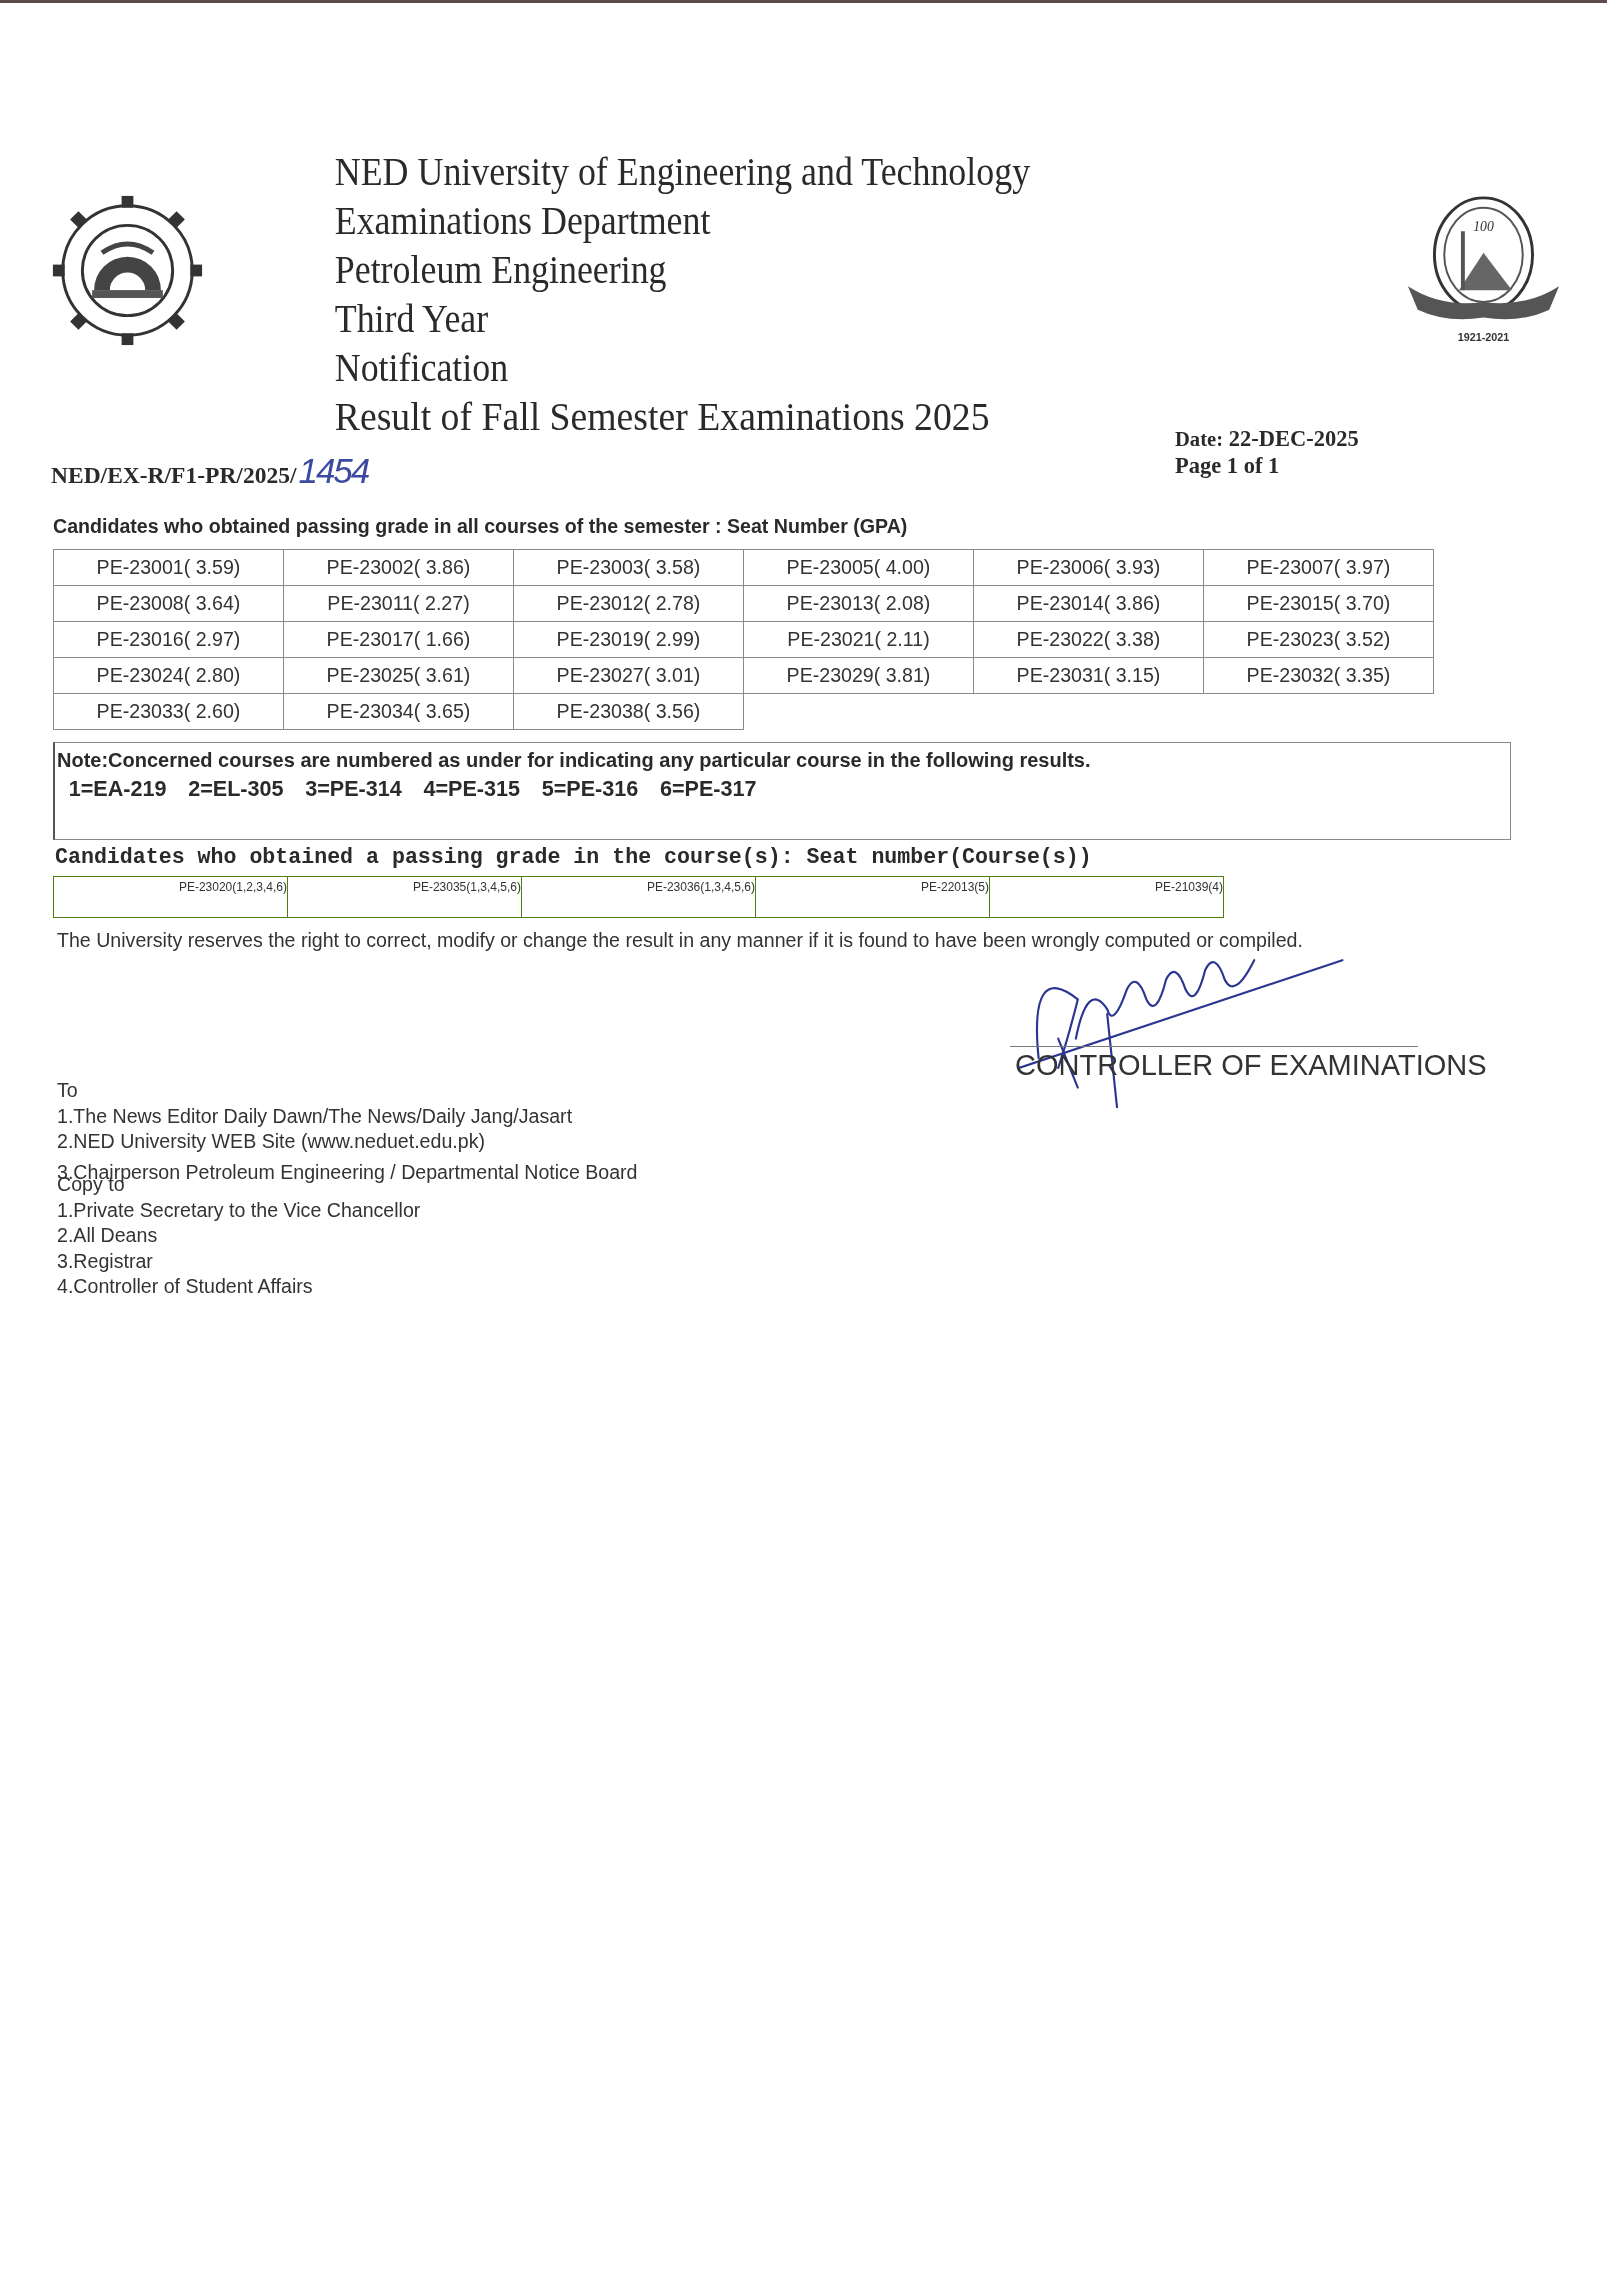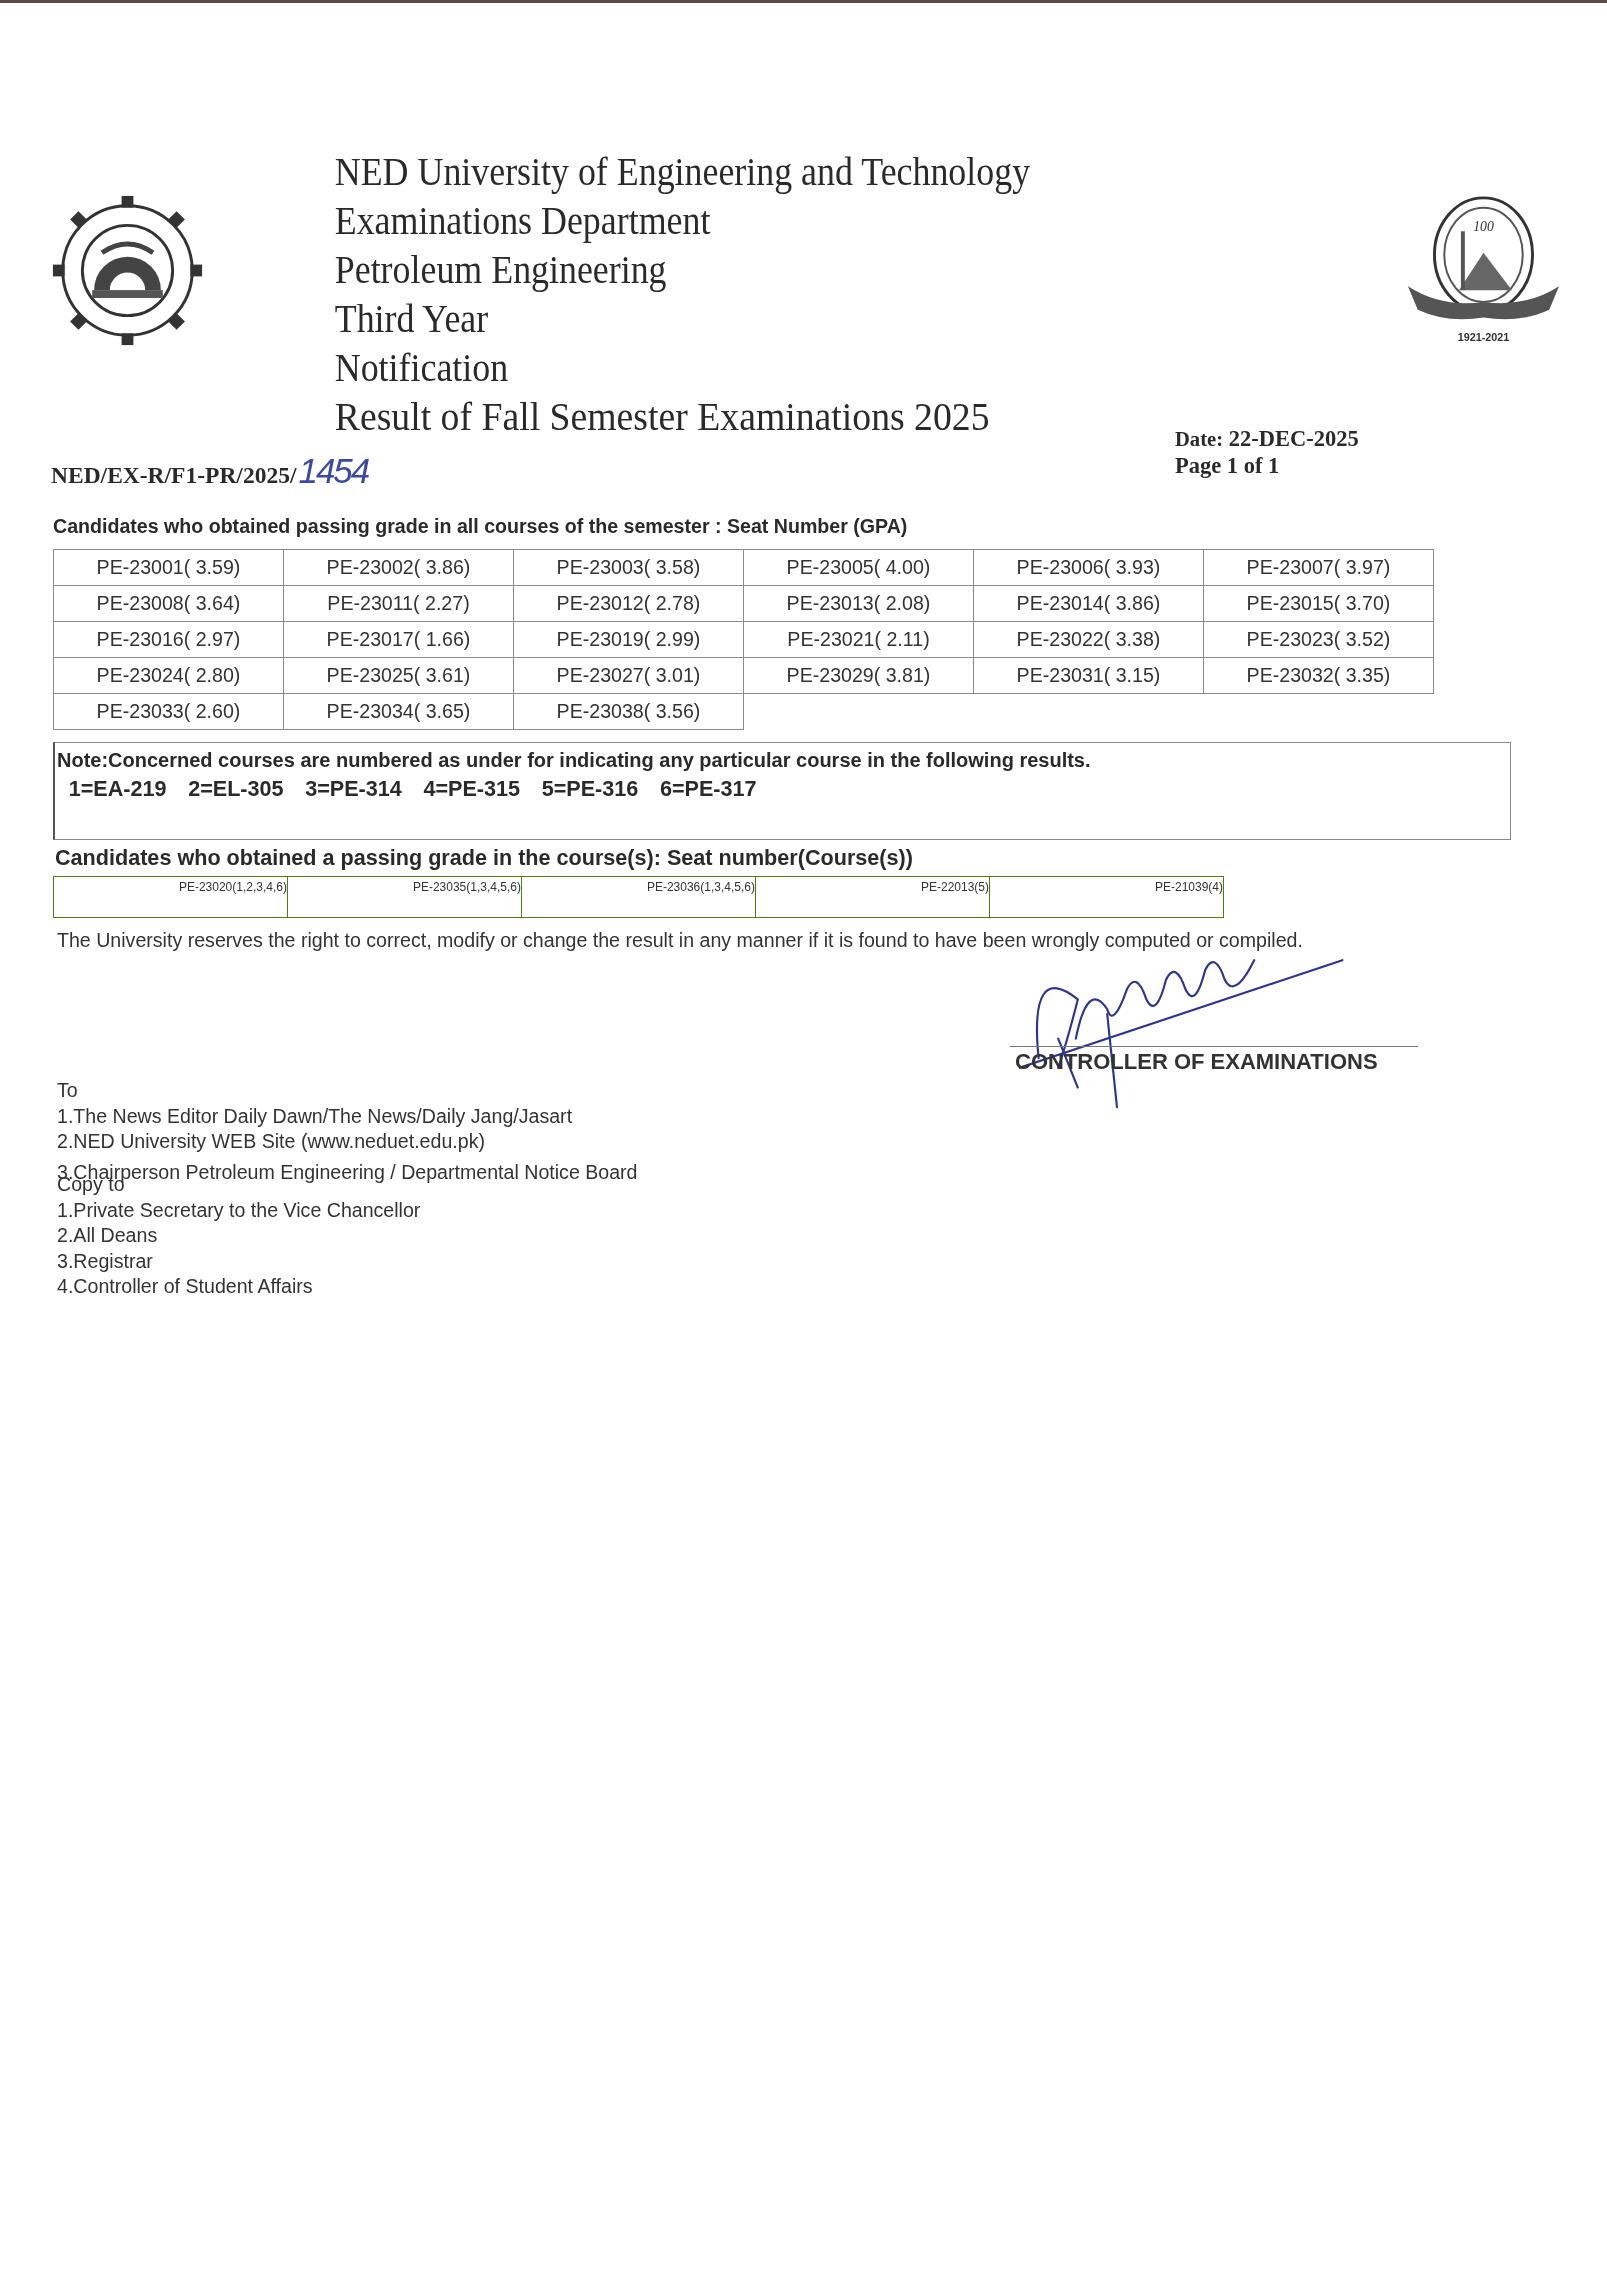--- a/index.html
+++ b/index.html
@@ -23,21 +23,21 @@
   table.gpa td { width: 229px; height: 35px; border: 1px solid #8a8a8a; text-align: center; font-size: 19.6px; color: #333; padding: 0; }
   table.gpa td.empty { border: none; border-top: 1px solid #8a8a8a; }
   .notebox { position: absolute; left: 53px; top: 742px; width: 1455px; height: 96px; border: 1px solid #8a8a8a; border-left: 2px solid #555; }
   .notebox .ntitle { position: absolute; left: 2px; top: 5.9px; font-weight: bold; font-size: 20px; }
   .notebox .ncodes { position: absolute; left: 13.7px; top: 33px; font-weight: bold; font-size: 21.6px; word-spacing: 2px; }
   .notebox .ncodes span { margin-right: 21.6px; }
   table.partial { position: absolute; left: 53px; top: 876px; border-collapse: collapse; }
   table.partial td { width: 231px; height: 37px; border: 1px solid #4d7c0f; text-align: right; font-size: 12px; padding: 0 0 0 2px; vertical-align: top; padding-top: 2.9px; color: #333; }
   .disclaimer { position: absolute; left: 57px; top: 929px; font-size: 19.6px; color: #333; }
   .sigline { position: absolute; left: 1010px; top: 1046px; width: 408px; height: 1px; background: #777; }
-  .controller { position: absolute; left: 1015px; top: 1049px; font-weight: bold; font-size: 22px; color: #333; }
+  .controller { position: absolute; left: 1015px; top: 1049px; font-weight: normal; font-size: 29px; color: #333; }
   .signature { position: absolute; left: 1019px; top: 921px; width: 392px; height: 196px; }
   .dist { position: absolute; left: 57px; top: 1078px; font-size: 19.6px; line-height: 25.5px; color: #333; }
   .dist .gap { height: 5.9px; }
   .dist .copy { margin-top: -13.7px; }
 </style>
 </head>
 <body>
 
 <div class="topline"></div>
 
@@ -138,21 +138,21 @@
         <td class="empty"></td>
       </tr>
     </tbody>
 </table>
 
 <div class="notebox">
   <div class="ntitle">Note:Concerned courses are numbered as under for indicating any particular course in the following results.</div>
   <div class="ncodes" id="note-codes"><span>1=EA-219</span><span>2=EL-305</span><span>3=PE-314</span><span>4=PE-315</span><span>5=PE-316</span><span>6=PE-317</span></div>
 </div>
 
-<div class="sec-title" style="left:55px; top:845px; font-size:21.6px;">Candidates who obtained a passing grade in the course(s): Seat number(Course(s))</div>
+<div class="sec-title" style="left:55px; top:845px; font-size:21.6px;font-family:Liberation Mono, monospace;">Candidates who obtained a passing grade in the course(s): Seat number(Course(s))</div>
 <table class="partial">
   <tbody>
       <tr id="partial-row">
         <td>PE-23020(1,2,3,4,6)</td>
         <td>PE-23035(1,3,4,5,6)</td>
         <td>PE-23036(1,3,4,5,6)</td>
         <td>PE-22013(5)</td>
         <td>PE-21039(4)</td>
       </tr>
     </tbody>

